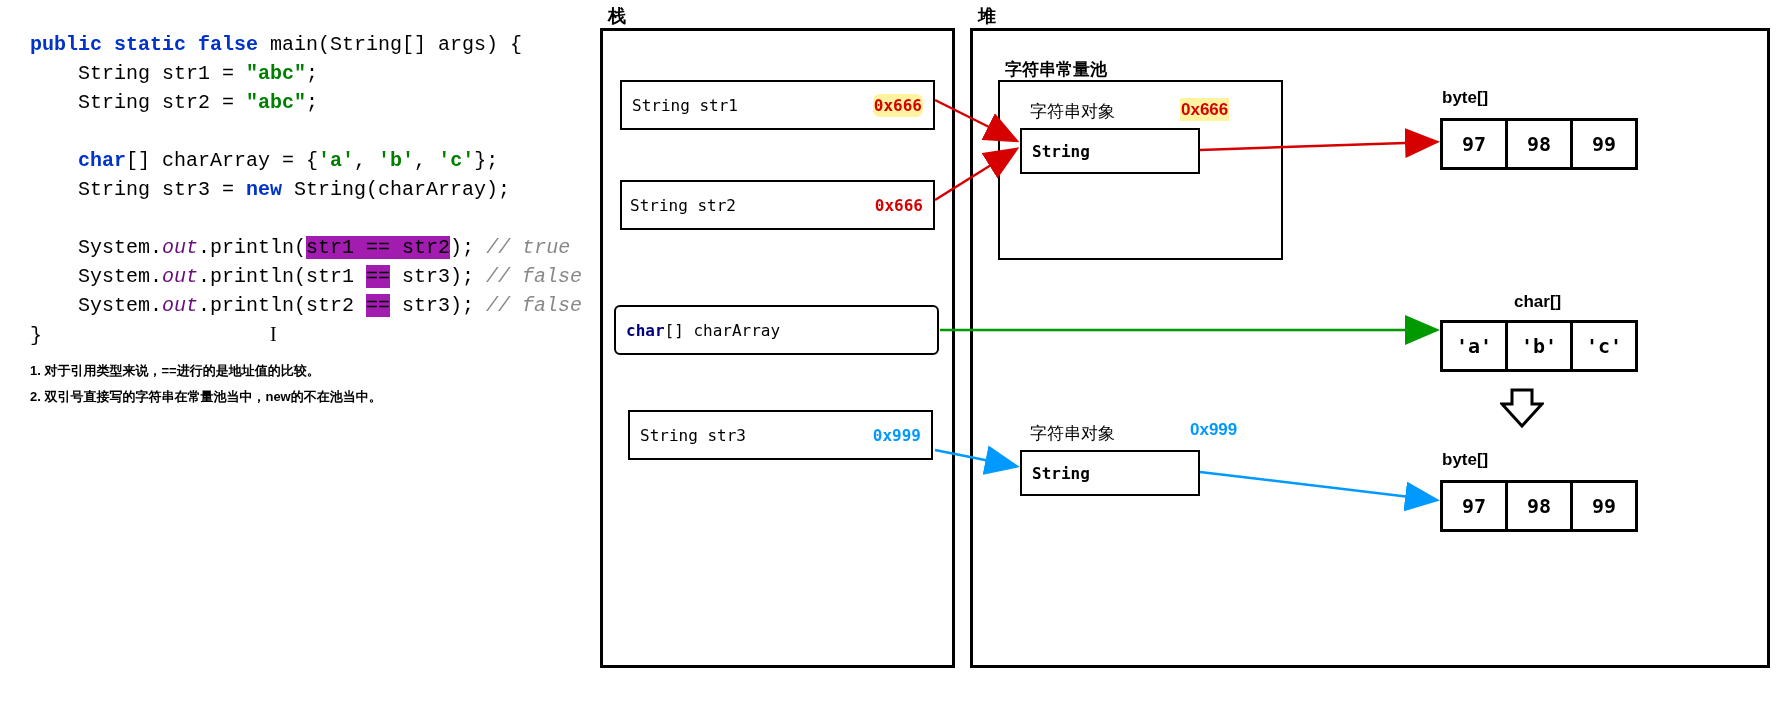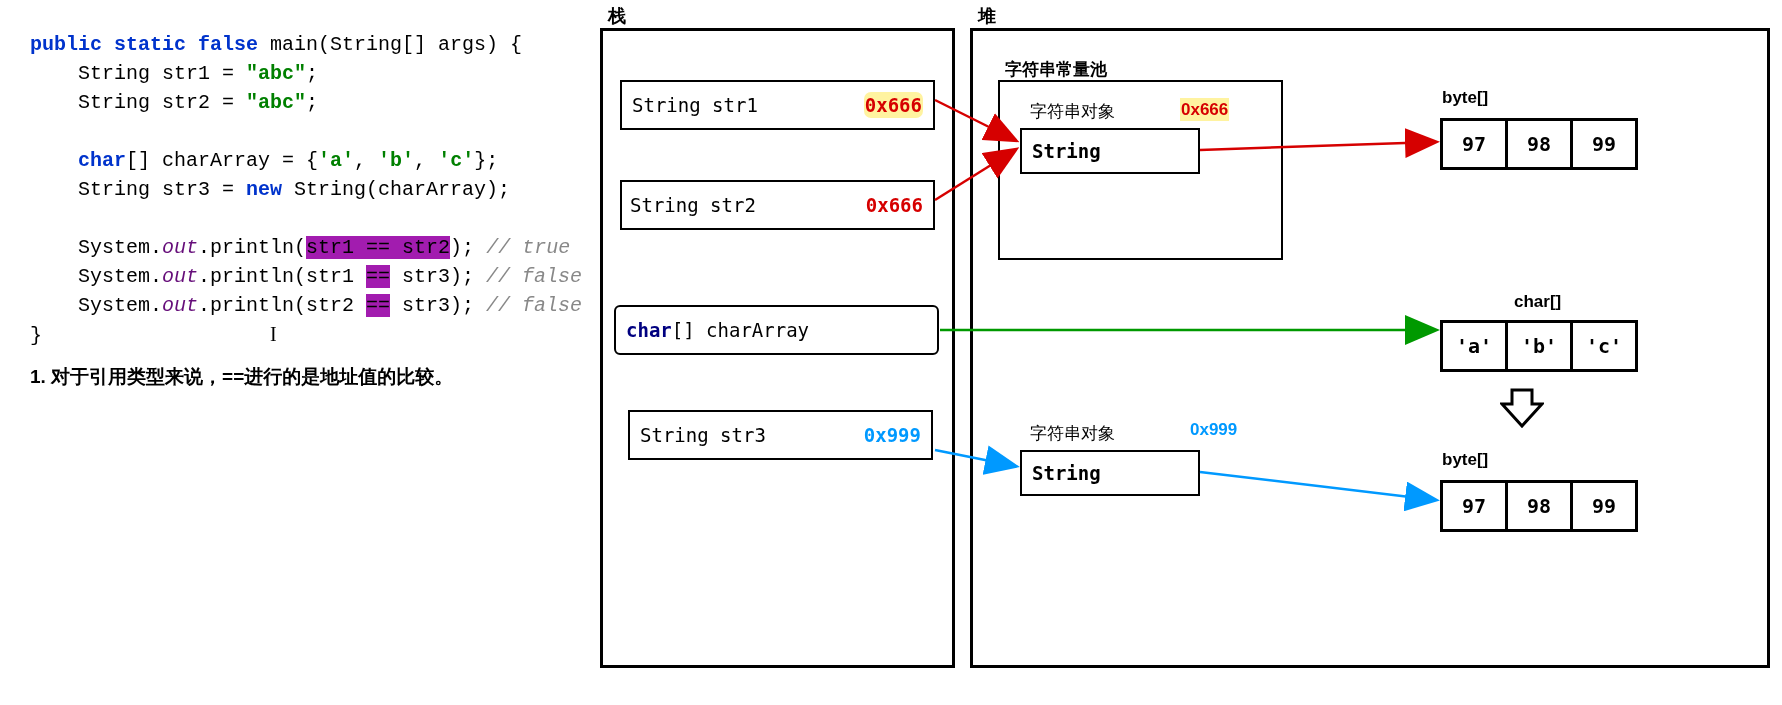--- a/index.html
+++ b/index.html
@@ -26,21 +26,21 @@
   .kw-blue { color: #0033cc; font-weight: bold; }
   .kw-dark { color: #000080; font-weight: bold; }
   .str-green { color: #008000; font-weight: bold; }
   .it-purple { color: #660e7a; font-style: italic; }
   .cmt { color: #888; font-style: italic; }
   .hl { background: #a21caf; }
   .notes {
     position: absolute;
     top: 358px;
     left: 30px;
-    font-size: 19px;
+    font-size: 13px;
     font-weight: bold;
     line-height: 2.0;
     color: #000;
   }
   .stack-label, .heap-label {
     position: absolute;
     top: 4px;
     font-size: 18px;
     font-weight: bold;
   }
@@ -60,21 +60,21 @@
     left: 970px;
     width: 800px;
     height: 640px;
     border: 3px solid #000;
   }
   .box {
     position: absolute;
     border: 2.5px solid #000;
     background: #fff;
     font-family: Consolas, monospace;
-    font-size: 19px;
+    font-size: 16px;
     display: flex;
     align-items: center;
     padding: 0 10px;
   }
   .addr { font-weight: bold; }
   .addr-red { color: #d60000; border-radius: 7px; }
   .addr-blue { color: #0099ff; }
   .hl-yellow { background: #fff3a0; padding: 2px 1px; }
   .lbl { position: absolute; font-size: 17px; font-weight: bold; text-align: center; }
   .cell-row { position: absolute; display: flex; }
@@ -108,20 +108,21 @@
 <span>    </span><span class="kw-blue">char</span><span>[] charArray = {</span><span class="str-green">'a'</span><span>, </span><span class="str-green">'b'</span><span>, </span><span class="str-green">'c'</span><span>};</span>
 <span>    String str3 = </span><span class="kw-blue">new</span><span> String(charArray);</span>
 <span></span>
 <span>    System.</span><span class="it-purple">out</span><span>.println(</span><span class="hl">str1 == str2</span><span>); </span><span class="cmt">// true</span>
 <span>    System.</span><span class="it-purple">out</span><span>.println(str1 </span><span class="hl">==</span><span> str3); </span><span class="cmt">// false</span>
 <span>    System.</span><span class="it-purple">out</span><span>.println(str2 </span><span class="hl">==</span><span> str3); </span><span class="cmt">// false</span>
 <span>}</span>                   <span style="font-family:serif;">I</span></div>
 
 <div class="notes">
   <div>1. 对于引用类型来说，==进行的是地址值的比较。</div>
+  <div>2. 双引号直接写的字符串在常量池当中，new的不在池当中。</div>
 </div>
 
 <div class="stack-label">栈</div>
 <div class="heap-label">堆</div>
 
 <div class="stack-area"></div>
 
 <div class="heap-area"></div>
 
 <div class="box" style="top:80px; left:620px; width:315px; height:50px; justify-content:space-between;">

